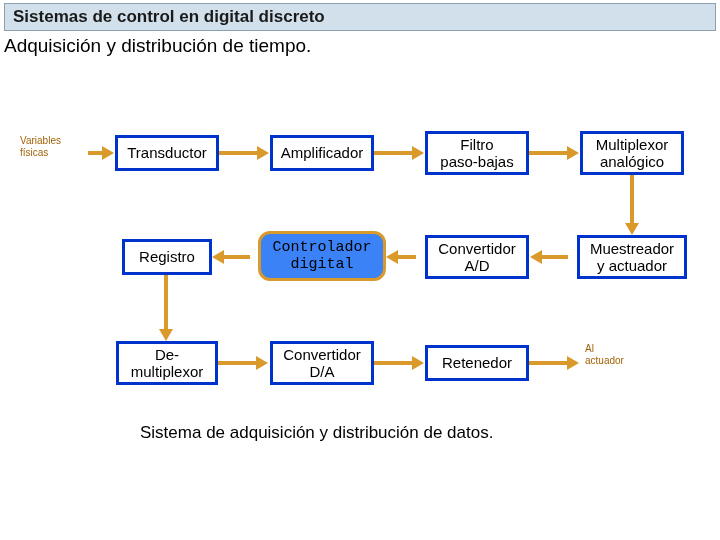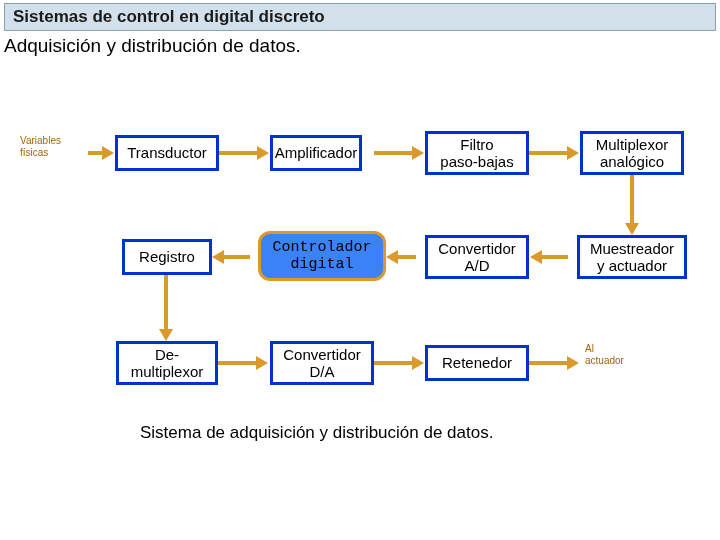--- a/index.html
+++ b/index.html
@@ -88,29 +88,29 @@
   .caption {
     position: absolute;
     font-size: 17px;
     color: #000;
   }
 </style>
 </head>
 <body>
 
 <div class="title-bar">Sistemas de control en digital discreto</div>
-<div class="subtitle">Adquisición y distribución de datos.</div>
+<div class="subtitle">Adquisición y distribución de tiempo.</div>
 
 <div class="diagram">
 
   <div class="label" style="left:20px; top:48px; white-space:pre-line;">Variables
 físicas</div>
 
   <div class="box" style="left:115px; top:48px; width:104px; height:36px;">Transductor</div>
-  <div class="box" style="left:270px; top:48px; width:92px; height:36px;">Amplificador</div>
+  <div class="box" style="left:270px; top:48px; width:104px; height:36px;">Amplificador</div>
   <div class="box" style="left:425px; top:44px; width:104px; height:44px; white-space:pre-line;">Filtro
 paso-bajas</div>
   <div class="box" style="left:580px; top:44px; width:104px; height:44px; white-space:pre-line;">Multiplexor
 analógico</div>
 
   <div class="box" style="left:122px; top:152px; width:90px; height:36px;">Registro</div>
   <div class="box green" style="left:258px; top:144px; width:128px; height:50px; white-space:pre-line;">Controlador
 digital</div>
   <div class="box" style="left:425px; top:148px; width:104px; height:44px; white-space:pre-line;">Convertidor
 A/D</div>

